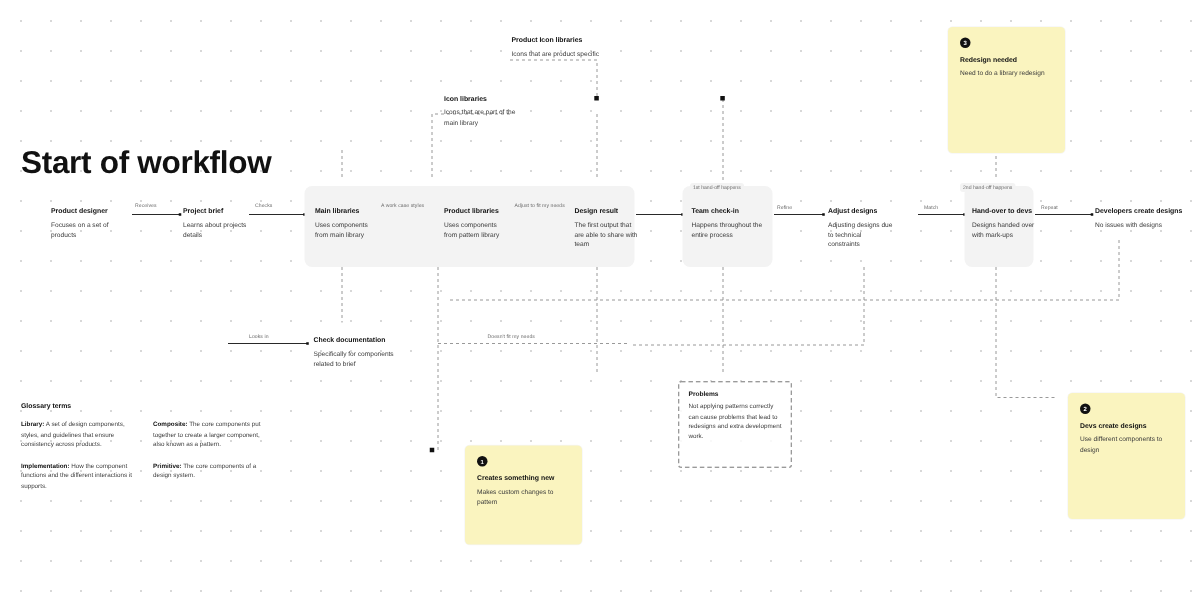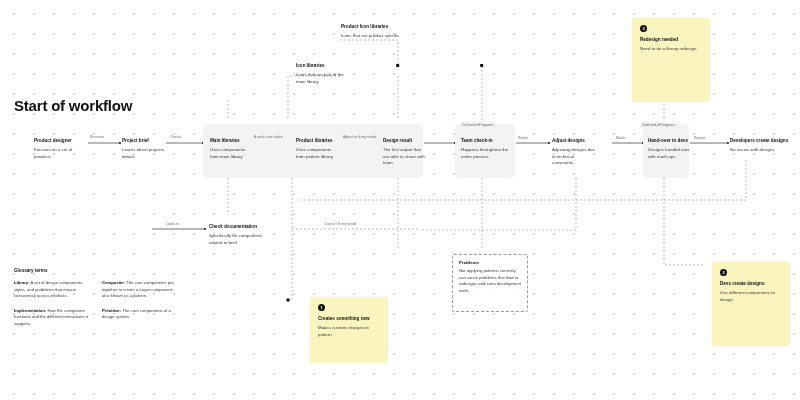--- a/index.html
+++ b/index.html
@@ -15,21 +15,21 @@
     background-image:radial-gradient(circle, #d8d8d8 0.7px, transparent 0.8px);
     background-size:20px 20px;
     background-position:4px 4px;
   }
   .layer{position:absolute;inset:0;}
   svg.wires{position:absolute;inset:0;width:800px;height:400px;pointer-events:none;}
 
   
   #page-title{
     position:absolute;left:14px;top:97px;
-    font-size:15px;font-weight:bold;letter-spacing:-0.2px;color:#111;
+    font-size:21px;font-weight:bold;letter-spacing:-0.2px;color:#111;
   }
 
   
   .node{position:absolute;}
   .node .n-title{font-size:4.6px;font-weight:bold;color:#121212;line-height:1.35;}
   .node .n-body{font-size:4.4px;color:#3a3a3a;line-height:1.5;margin-top:3px;}
 
   
   .panel{
     position:absolute;background:#f3f3f3;border-radius:5px;

